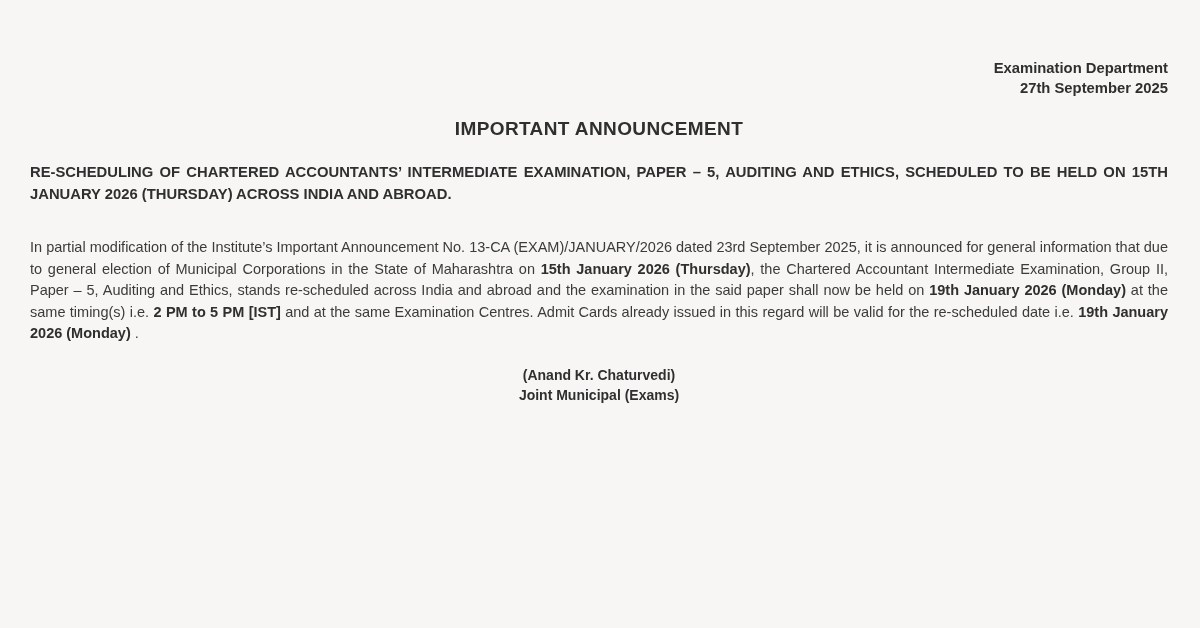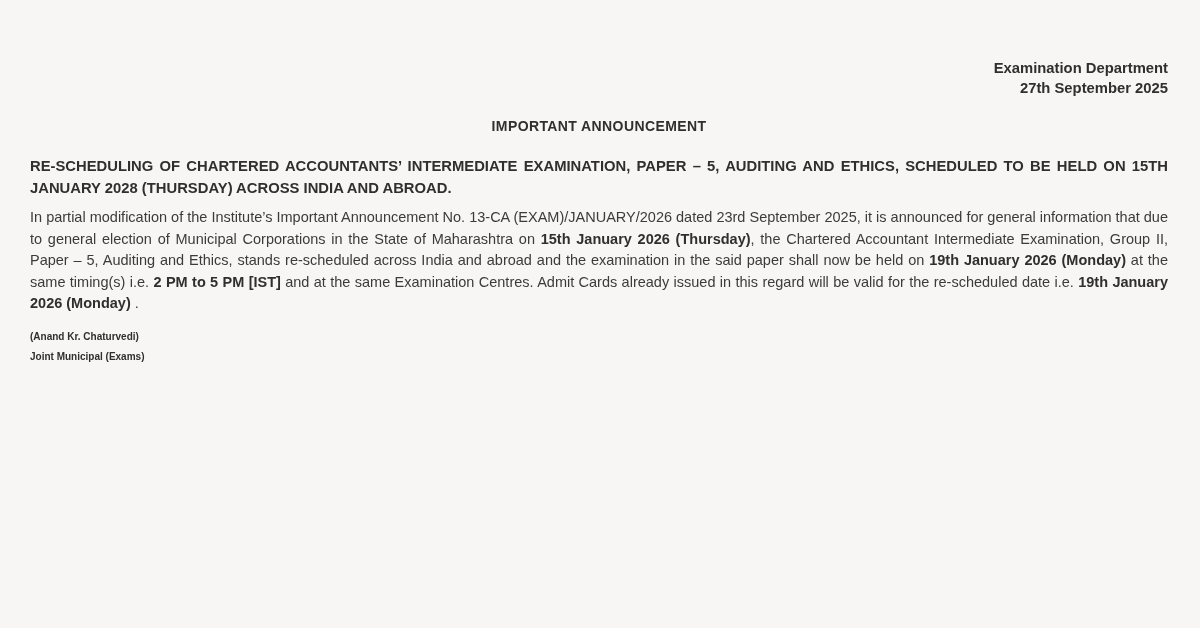--- a/index.html
+++ b/index.html
@@ -25,60 +25,60 @@
     color: var(--txt-strong, #2f2f2f);
     line-height: 20px;
     font-size: 14.8px;
   }
   .title {
     text-align: center;
     font-weight: bold;
     color: var(--txt-strong, #2f2f2f);
     margin-top: 20px;
     letter-spacing: 0.4px;
-    font-size: 14px;
+    font-size: 19px;
   }
   .subject {
     margin-top: 22px;
     font-weight: bold;
     color: var(--txt-strong, #2f2f2f);
     text-align: justify;
     line-height: 21.5px;
     font-size: 14.8px;
   }
   #paragraphs p {
-    margin: 8px 0 0 0;
+    margin: 32px 0 0 0;
     text-align: justify;
     line-height: 21.5px;
   }
   #paragraphs strong {
     color: var(--txt-strong, #2f2f2f);
   }
   .signature {
-    margin-top: 12px;
-    text-align: left;
+    margin-top: 20px;
+    text-align: center;
     font-weight: bold;
     color: var(--txt-strong, #2f2f2f);
     line-height: 20px;
-    font-size: 10px;
+    font-size: 14px;
   }
 </style>
 </head>
 <body>
 
 <div class="page">
 
   <div class="header">
     <div>Examination Department</div>
     <div>27th September 2025</div>
   </div>
 
   <div class="title">IMPORTANT ANNOUNCEMENT</div>
 
-  <div class="subject">RE-SCHEDULING OF CHARTERED ACCOUNTANTS’ INTERMEDIATE EXAMINATION, PAPER – 5, AUDITING AND ETHICS, SCHEDULED TO BE HELD ON 15TH JANUARY 2028 (THURSDAY) ACROSS INDIA AND ABROAD.</div>
+  <div class="subject">RE-SCHEDULING OF CHARTERED ACCOUNTANTS’ INTERMEDIATE EXAMINATION, PAPER – 5, AUDITING AND ETHICS, SCHEDULED TO BE HELD ON 15TH JANUARY 2026 (THURSDAY) ACROSS INDIA AND ABROAD.</div>
 
   <div id="paragraphs">
       <p><span>In partial modification of the Institute’s Important Announcement No. 13-CA (EXAM)/JANUARY/2026 dated 23rd September 2025, it is announced for general information that due to general election of Municipal Corporations in the State of Maharashtra on </span><strong>15th January 2026 (Thursday)</strong><span>, the Chartered Accountant Intermediate Examination, Group II, Paper – 5, Auditing and Ethics, stands re-scheduled across India and abroad and the examination in the said paper shall now be held on </span><strong>19th January 2026 (Monday)</strong><span> at the same timing(s) i.e. </span><strong>2 PM to 5 PM [IST]</strong><span> and at the same Examination Centres. Admit Cards already issued in this regard will be valid for the re-scheduled date i.e. </span><strong>19th January 2026 (Monday)</strong><span> .</span></p>
     </div>
 
   <div class="signature">
     <div>(Anand Kr. Chaturvedi)</div>
     <div>Joint Municipal (Exams)</div>
   </div>
 

